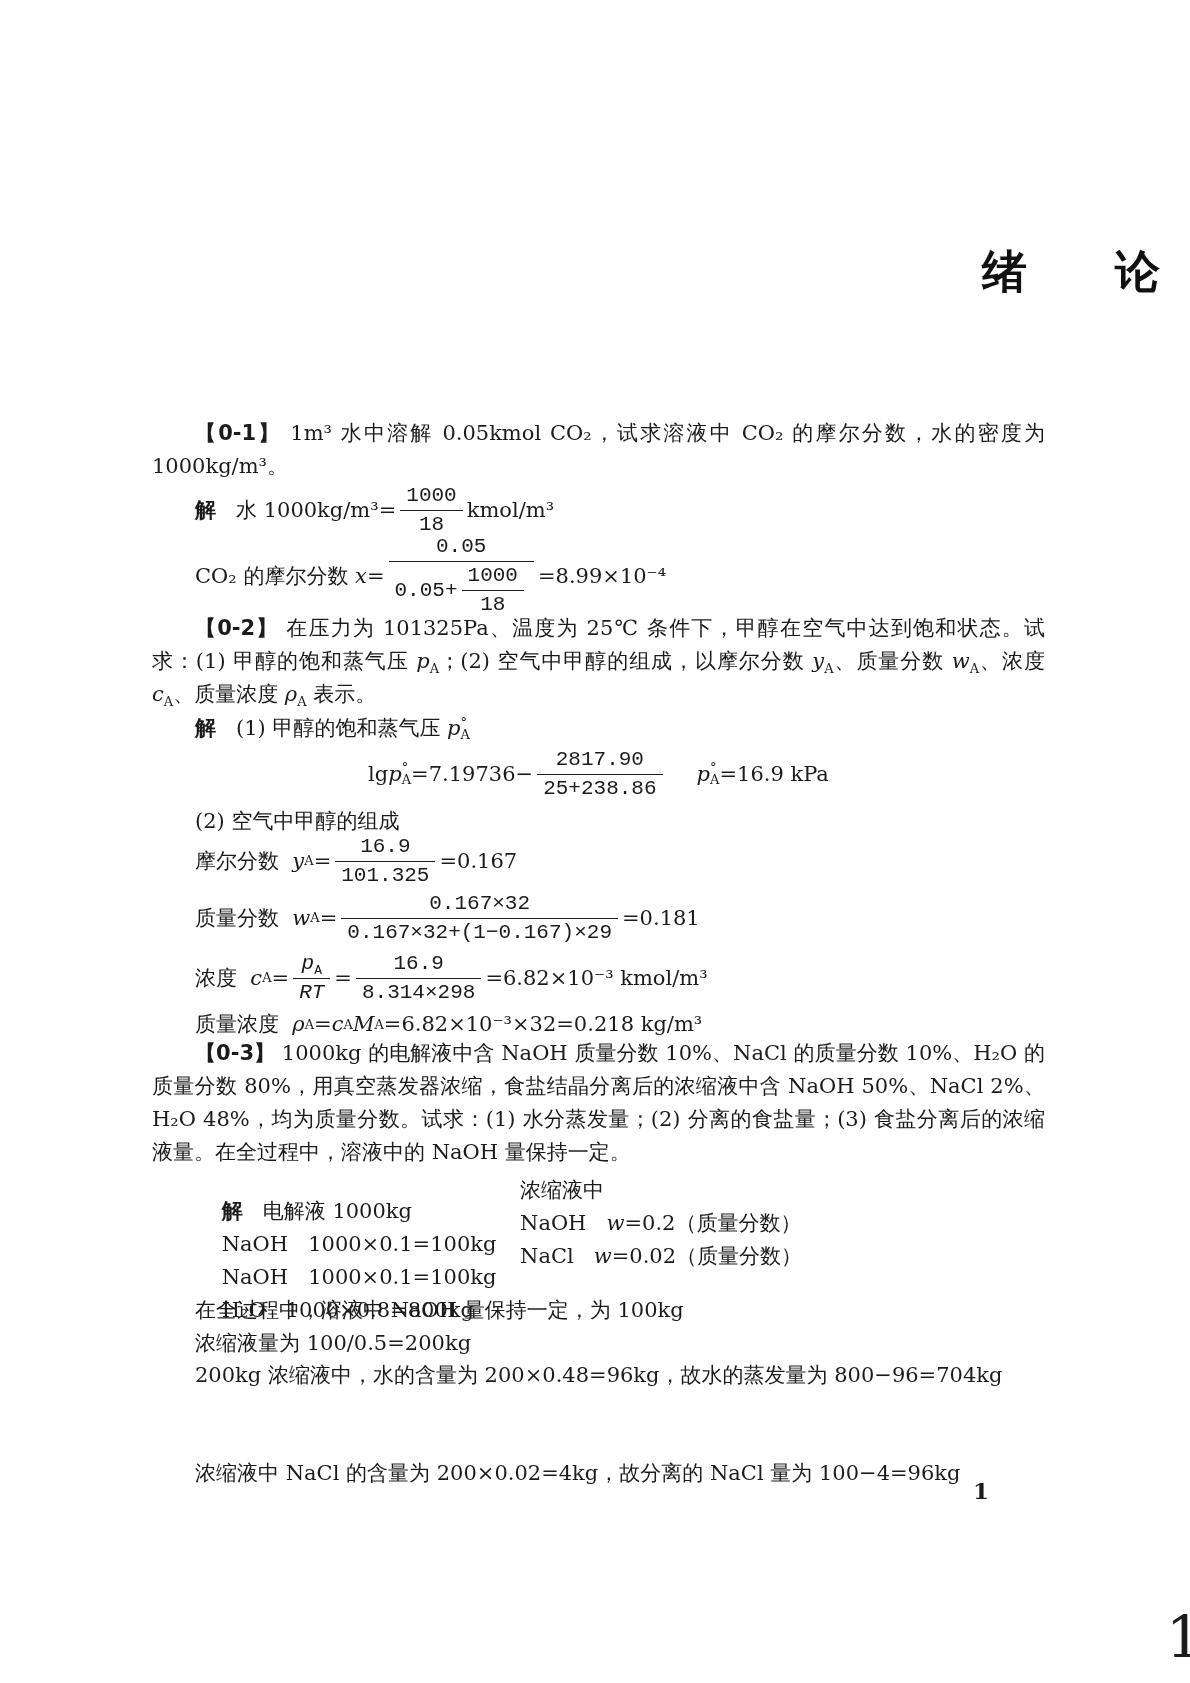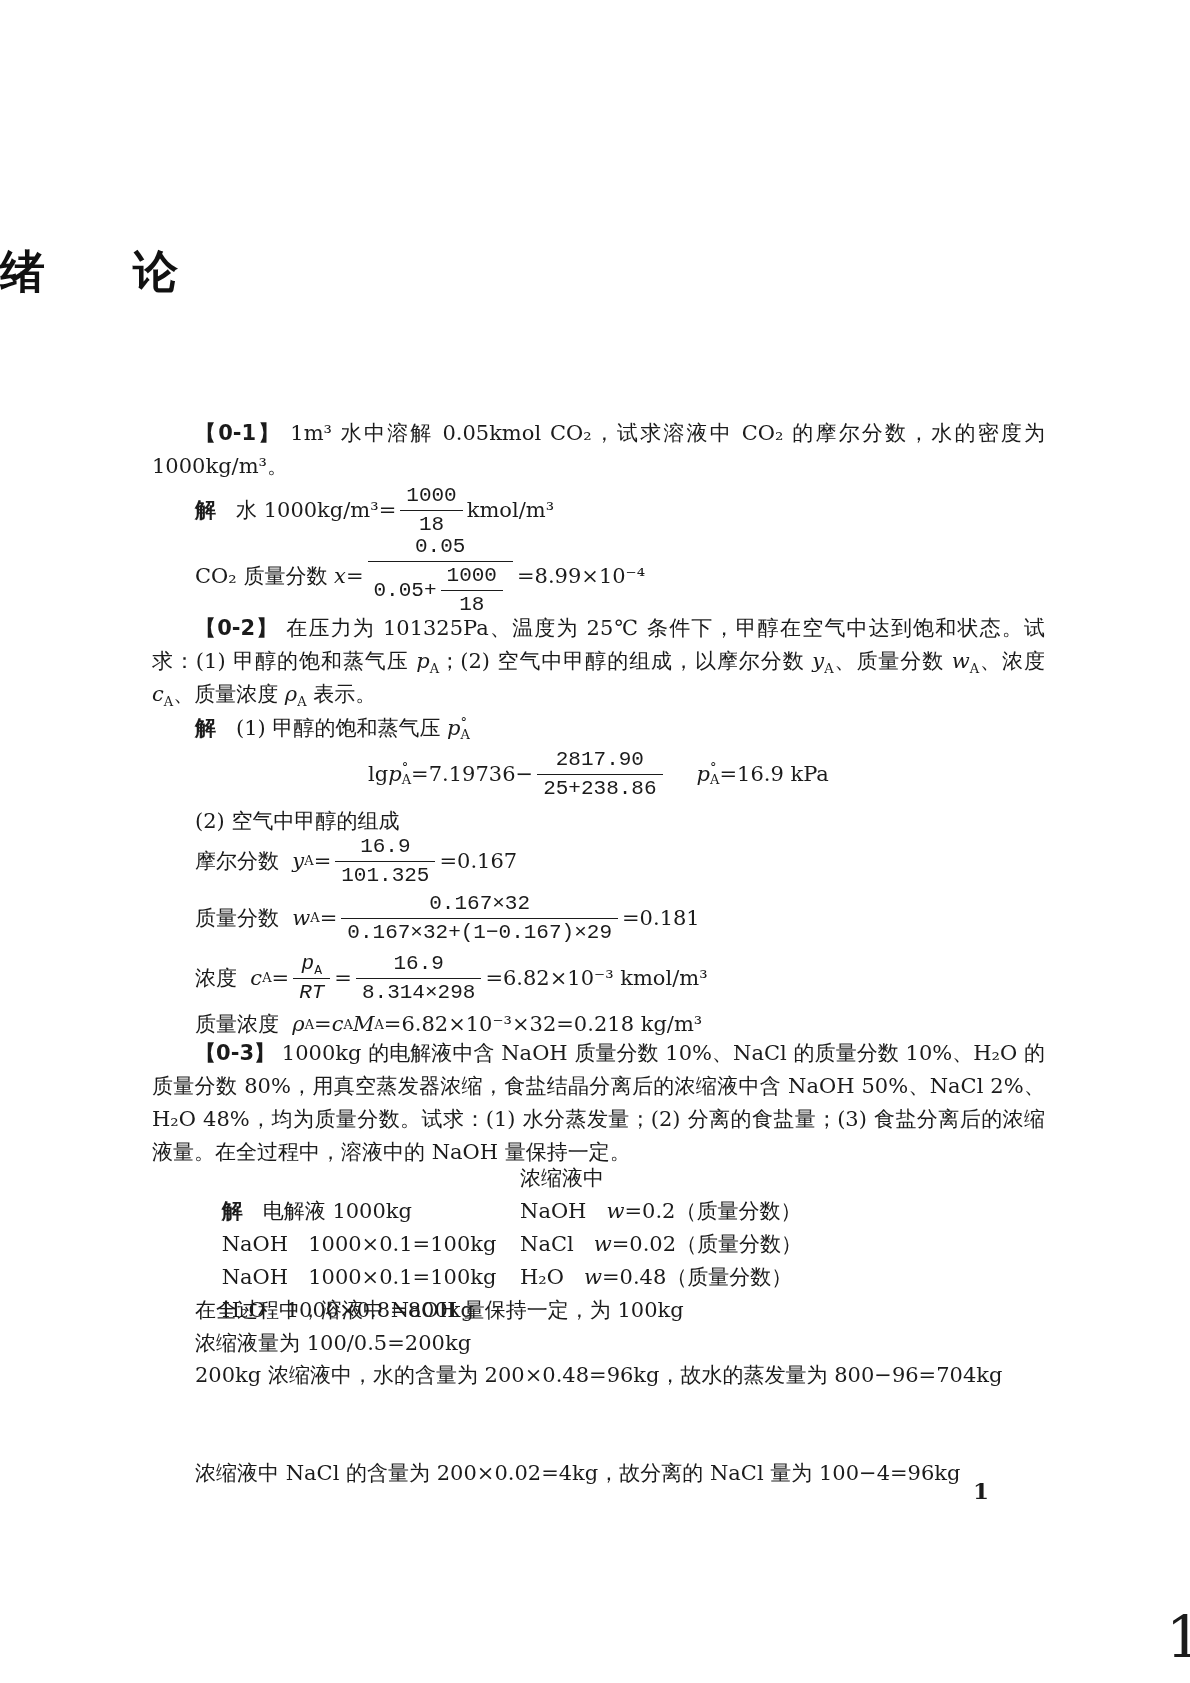--- a/index.html
+++ b/index.html
@@ -5,56 +5,56 @@
   html,body{margin:0;padding:0;background:#e8e8e8;}
   .page{
     position:relative;width:1190px;height:1683px;background:#ffffff;
     font-family:"DejaVu Serif","Liberation Serif",serif;
     color:#1b1b1b;overflow:hidden;margin:0 auto;
   }
   .blk{position:absolute;left:152px;width:893px;font-size:21px;line-height:33px;}
   .para{text-align:justify;text-indent:43px;}
   .fline{padding-left:43px;display:flex;align-items:center;white-space:pre;}
   .title{
-    position:absolute;left:0;top:248px;width:1160px;text-align:left;
+    position:absolute;left:0;top:248px;width:1160px;text-align:right;
     font-family:"DejaVu Sans","Liberation Sans",sans-serif;
     font-weight:bold;font-size:45px;line-height:48px;color:#111;
   }
   .tgap{display:inline-block;width:88px;}
   .plabel{font-family:"DejaVu Sans","Liberation Sans",sans-serif;font-weight:bold;margin-top:8px;}
   .slabel{font-family:"DejaVu Sans","Liberation Sans",sans-serif;font-weight:bold;margin-right:20px;}
   .var{font-style:italic;}
   sub.sb{font-size:13px;line-height:10px;vertical-align:-5px;font-style:normal;}
   .ps{display:inline-block;vertical-align:-7px;font-size:13px;line-height:12px;text-align:left;font-style:normal;}
   .ps span{display:block;}
   .fr{display:inline-block;vertical-align:middle;text-align:center;margin:0 4px;line-height:26px;font-family:Liberation Mono, monospace;}
   .fr .n{display:block;padding:0 6px 1px;border-bottom:1.6px solid #1b1b1b;}
   .fr .d{display:block;padding:1px 6px 0;}
   .eqgap{display:inline-block;width:30px;}
   .ctr{justify-content:center;padding-left:0;}
   .rrow{white-space:pre;}
-  .rright{position:absolute;left:368px;top:0;white-space:pre;}
+  .rright{position:absolute;left:368px;top:12px;white-space:pre;}
   .pageno{position:absolute;left:973px;top:1477px;font-size:23px;font-weight:bold;}
   .corner{position:absolute;left:1166px;top:1608px;font-size:58px;line-height:58px;}
 </style>
 </head>
 <body>
 
 <div class="page">
 
   <div class="title"><span>绪</span><span class="tgap"></span><span>论</span></div>
 
   <div class="blk para" style="top:417px;"><span class="plabel">【0-1】</span><span>  1m³ 水中溶解 0.05kmol CO₂，试求溶液中 CO₂ 的摩尔分数，水的密度为 1000kg/m³。</span></div>
 
   <div class="blk fline" style="top:482px;height:56px;">
     <span class="slabel">解</span><span>水 1000kg/m³=</span><span class="fr"><span class="n">1000</span><span class="d">18</span></span><span>kmol/m³</span>
   </div>
 
   <div class="blk fline" style="top:538px;height:76px;">
-    <span>CO₂ 质量分数 </span><span class="var">x</span><span>=</span><span class="fr"><span class="n">0.05</span><span class="d"><span>0.05+</span><span class="fr"><span class="n">1000</span><span class="d">18</span></span></span></span><span>=8.99×10⁻⁴</span>
+    <span>CO₂ 的摩尔分数 </span><span class="var">x</span><span>=</span><span class="fr"><span class="n">0.05</span><span class="d"><span>0.05+</span><span class="fr"><span class="n">1000</span><span class="d">18</span></span></span></span><span>=8.99×10⁻⁴</span>
   </div>
 
   <div class="blk para" style="top:612px;"><span class="plabel">【0-2】</span><span>  在压力为 101325Pa、温度为 25℃ 条件下，甲醇在空气中达到饱和状态。试求：(1) 甲醇的饱和蒸气压 </span><span class="var">p</span><sub class="sb">A</sub><span>；(2) 空气中甲醇的组成，以摩尔分数 </span><span class="var">y</span><sub class="sb">A</sub><span>、质量分数 </span><span class="var">w</span><sub class="sb">A</sub><span>、浓度 </span><span class="var">c</span><sub class="sb">A</sub><span>、质量浓度 </span><span class="var">ρ</span><sub class="sb">A</sub><span> 表示。</span></div>
 
   <div class="blk fline" style="top:712px;">
     <span class="slabel">解</span><span>(1) 甲醇的饱和蒸气压 </span><span class="var">p</span><span class="ps"><span>°</span><span>A</span></span>
   </div>
 
   <div class="blk fline ctr" style="top:745px;height:58px;">
     <span>lg</span><span class="var">p</span><span class="ps"><span>°</span><span>A</span></span><span>=7.19736−</span><span class="fr"><span class="n">2817.90</span><span class="d">25+238.86</span></span><span class="eqgap"></span><span class="var">p</span><span class="ps"><span>°</span><span>A</span></span><span>=16.9 kPa</span>
@@ -84,21 +84,21 @@
     <span style="padding-left:43px;display:inline-block;"><span class="slabel">解</span><span>电解液 1000kg</span></span><span class="rright">浓缩液中</span>
   </div>
 
   <div class="blk rrow" style="top:1195px;">
     <span style="padding-left:43px;display:inline-block;">NaOH   1000×0.1=100kg</span><span class="rright"><span>NaOH   </span><span class="var">w</span><span>=0.2（质量分数）</span></span>
   </div>
   <div class="blk rrow" style="top:1228px;">
     <span style="padding-left:43px;display:inline-block;">NaOH   1000×0.1=100kg</span><span class="rright"><span>NaCl   </span><span class="var">w</span><span>=0.02（质量分数）</span></span>
   </div>
   <div class="blk rrow" style="top:1261px;">
-    <span style="padding-left:43px;display:inline-block;">H₂O   1000×0.8=800kg</span><span class="rright"><span>H₂O   </span><span class="var">w</span><span>=0.48（质量分数）</span></span>
+    <span style="padding-left:43px;display:inline-block;">H₂O   1000×0.8=800kg</span>
   </div>
 
   <div class="blk fline" style="top:1294px;"><span>在全过程中，溶液中 NaOH 量保持一定，为 100kg</span></div>
   <div class="blk fline" style="top:1327px;"><span>浓缩液量为 100/0.5=200kg</span></div>
   <div class="blk fline" style="top:1359px;"><span>200kg 浓缩液中，水的含量为 200×0.48=96kg，故水的蒸发量为 800−96=704kg</span></div>
   <div class="blk fline" style="top:1457px;"><span>浓缩液中 NaCl 的含量为 200×0.02=4kg，故分离的 NaCl 量为 100−4=96kg</span></div>
 
   <div class="pageno">1</div>
 
   <div class="corner">1</div>

